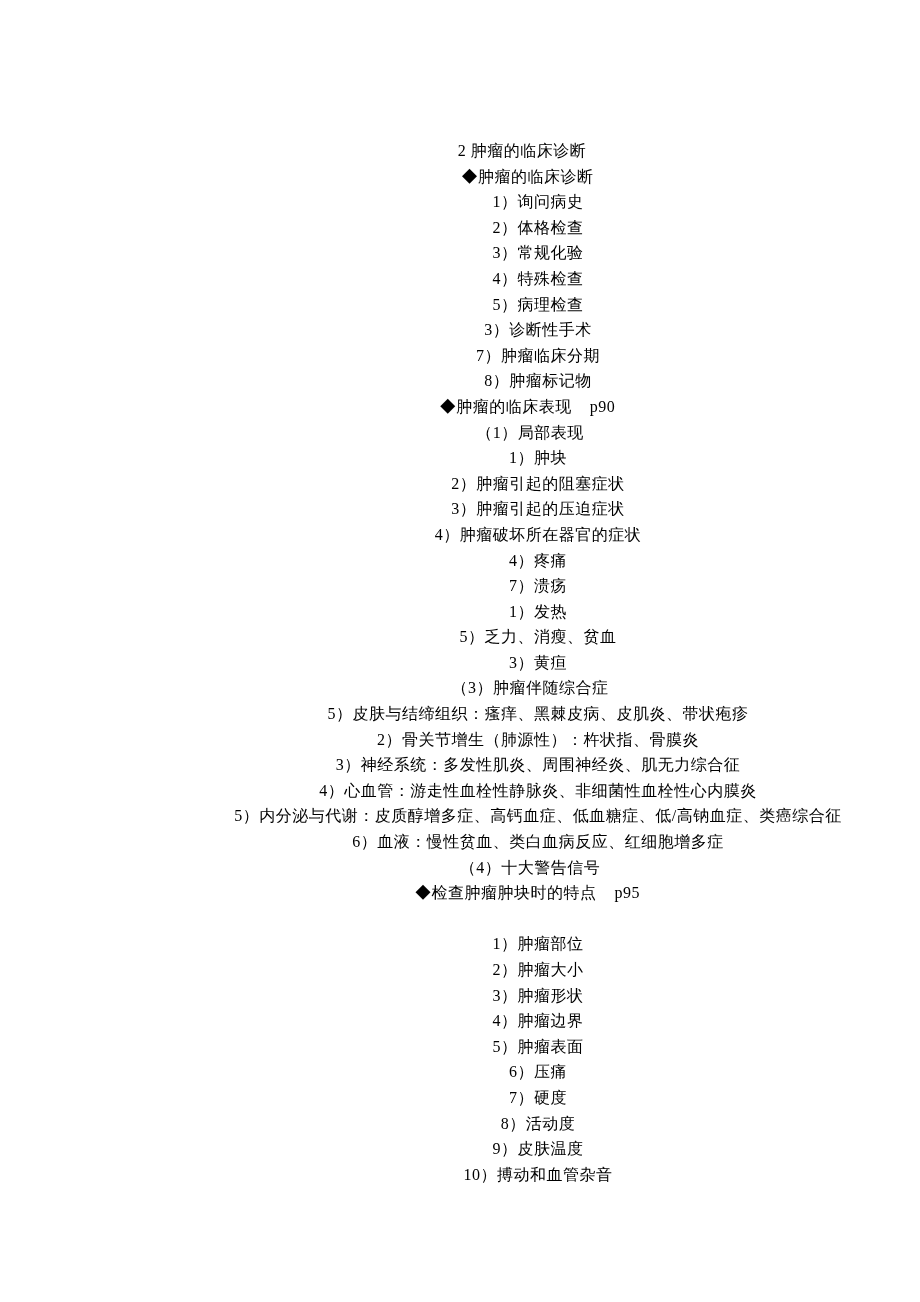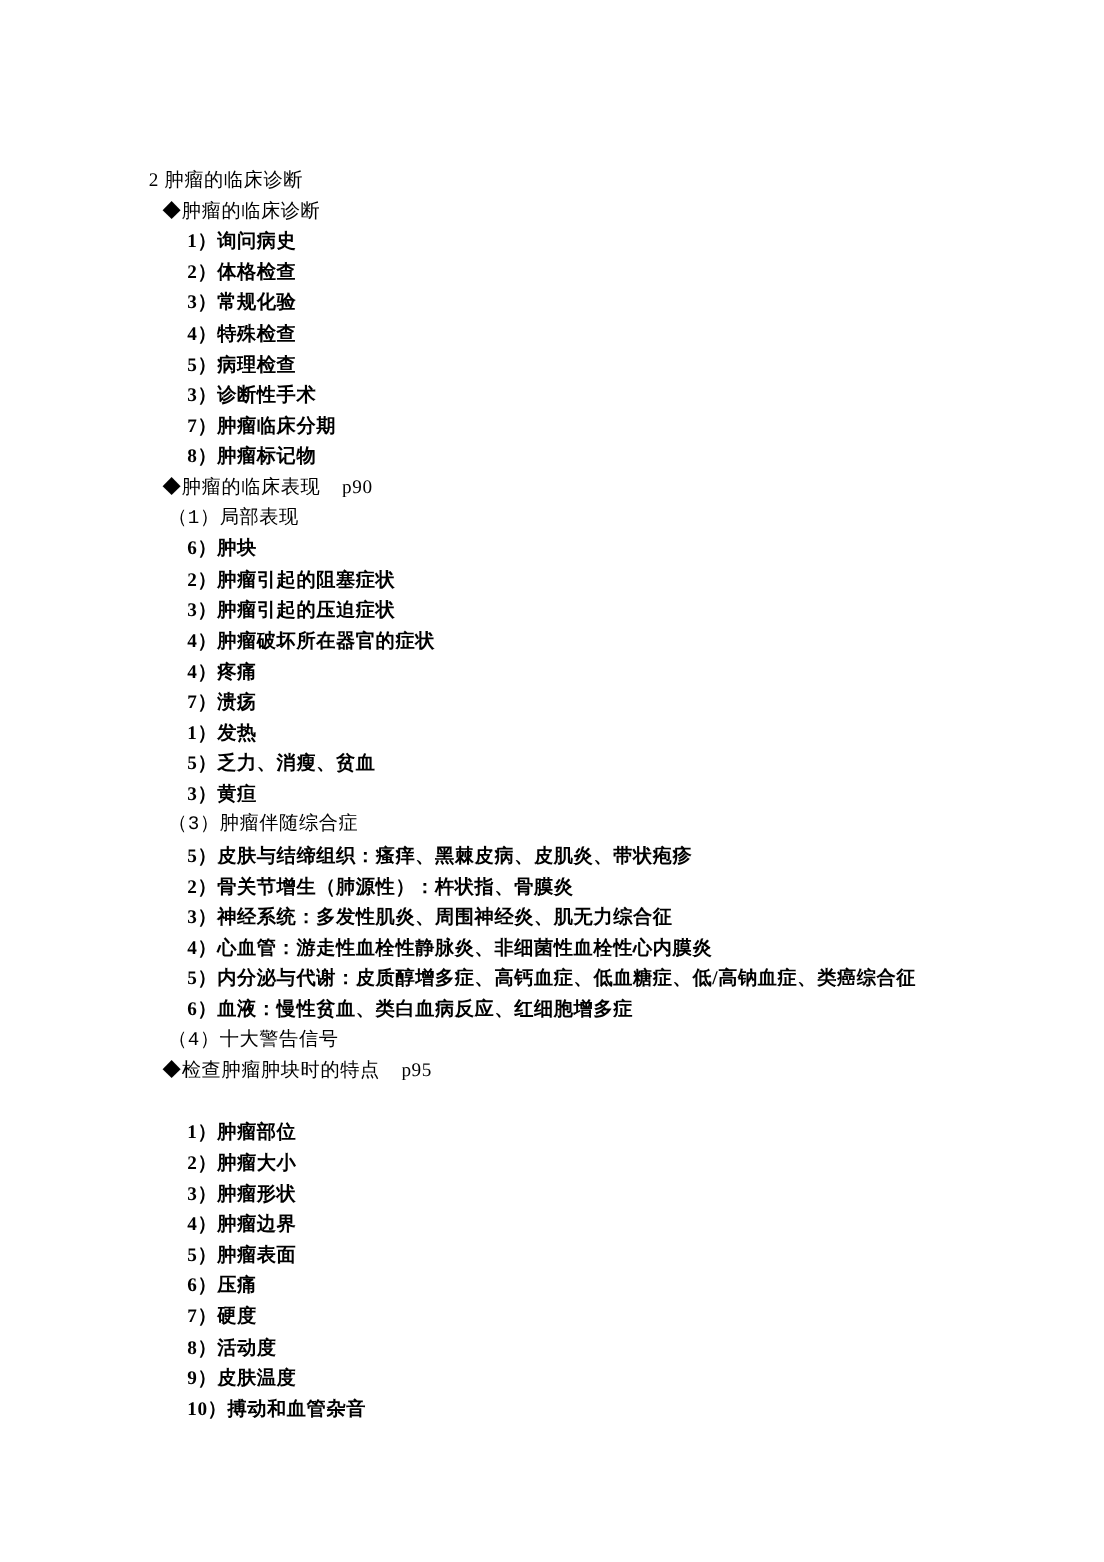--- a/index.html
+++ b/index.html
@@ -12,53 +12,52 @@
       width: 920px;
       font-family: "SimSun", "宋体", serif;
       font-size: 16px;
       color: #000000;
       line-height: 1.6;
       padding: 138px 0 0 124px;
     }
     .line {
       white-space: pre;
       letter-spacing: 0.5px;
+      text-align: center;
     }
     .section-title {
       margin-left: 0;
     }
     .bullet-title {
       margin-left: 11px;
     }
     .sub-item {
       margin-left: 2em;
-      font-weight: bold;
     }
     .paren-item {
       margin-left: 1em;
-      font-family: Liberation Mono, monospace;
     }
   </style>
 </head>
 <body>
 
 <div id="content">
     <div class="line section-title">2 肿瘤的临床诊断</div>
     <div class="line bullet-title">◆肿瘤的临床诊断</div>
     <div class="line sub-item">1）询问病史</div>
     <div class="line sub-item">2）体格检查</div>
     <div class="line sub-item">3）常规化验</div>
     <div class="line sub-item">4）特殊检查</div>
     <div class="line sub-item">5）病理检查</div>
     <div class="line sub-item">3）诊断性手术</div>
     <div class="line sub-item">7）肿瘤临床分期</div>
     <div class="line sub-item">8）肿瘤标记物</div>
     <div class="line bullet-title">◆肿瘤的临床表现    p90</div>
     <div class="line paren-item">（1）局部表现</div>
-    <div class="line sub-item">6）肿块</div>
+    <div class="line sub-item">1）肿块</div>
     <div class="line sub-item">2）肿瘤引起的阻塞症状</div>
     <div class="line sub-item">3）肿瘤引起的压迫症状</div>
     <div class="line sub-item">4）肿瘤破坏所在器官的症状</div>
     <div class="line sub-item">4）疼痛</div>
     <div class="line sub-item">7）溃疡</div>
     <div class="line sub-item">1）发热</div>
     <div class="line sub-item">5）乏力、消瘦、贫血</div>
     <div class="line sub-item">3）黄疸</div>
     <div class="line paren-item">（3）肿瘤伴随综合症</div>
     <div class="line sub-item">5）皮肤与结缔组织：瘙痒、黑棘皮病、皮肌炎、带状疱疹</div>

